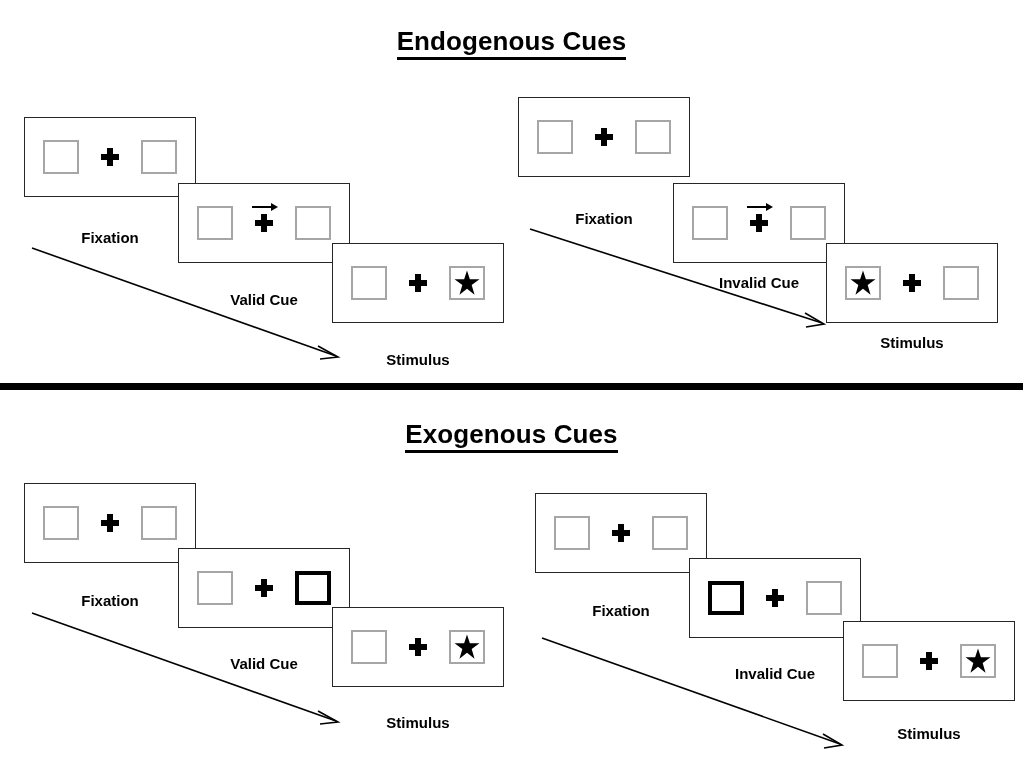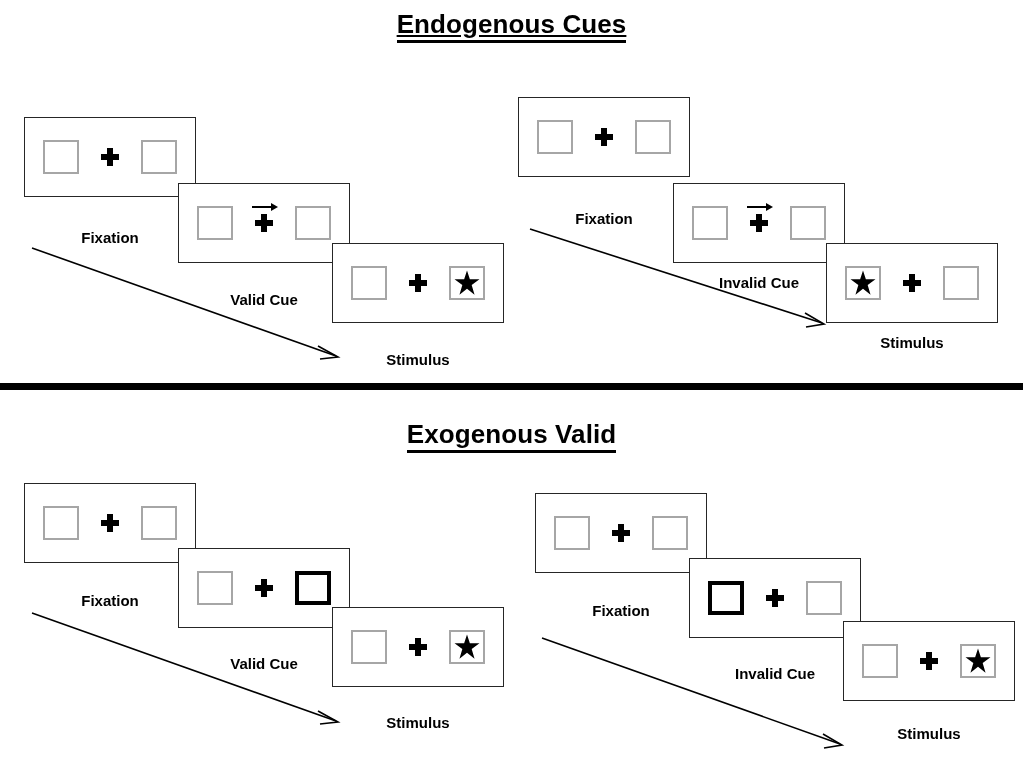--- a/index.html
+++ b/index.html
@@ -28,21 +28,21 @@
     width: 1023px;
     text-align: center;
     font-size: 26px;
     font-weight: bold;
     letter-spacing: 0.1px;
   }
   .section-title span {
     border-bottom: 3px solid #000;
     padding-bottom: 1px;
   }
-  #title-endogenous { top: 9px; text-decoration: underline; }
+  #title-endogenous { top: 26px; }
   #title-exogenous  { top: 419px; }
 
   
   #section-divider {
     position: absolute;
     left: 0;
     top: 383px;
     width: 1023px;
     height: 7px;
     background: #000000;
@@ -250,21 +250,21 @@
     <div class="center-stack">
       <div class="plus"></div>
     </div>
     <div class="box"></div>
   </div>
   <div class="caption" style="left:826px; top:322px; width:172px;">Stimulus</div>
 
   <div id="section-divider"></div>
 
   <div class="section-title" id="title-exogenous">
-    <span>Exogenous Valid</span>
+    <span>Exogenous Cues</span>
   </div>
 
   <svg class="timeline-arrow" style="left:30px; top:611px;" width="320" height="118" viewBox="0 0 320 118">
     <line x1="2" y1="2" x2="306" y2="110" stroke-width="1.6"></line>
     <polyline points="288,100 308,111 290,113" stroke-width="1.6"></polyline>
   </svg>
 
   <div class="panel" style="left:24px; top:483px;">
     <div class="box"></div>
     <div class="center-stack">

